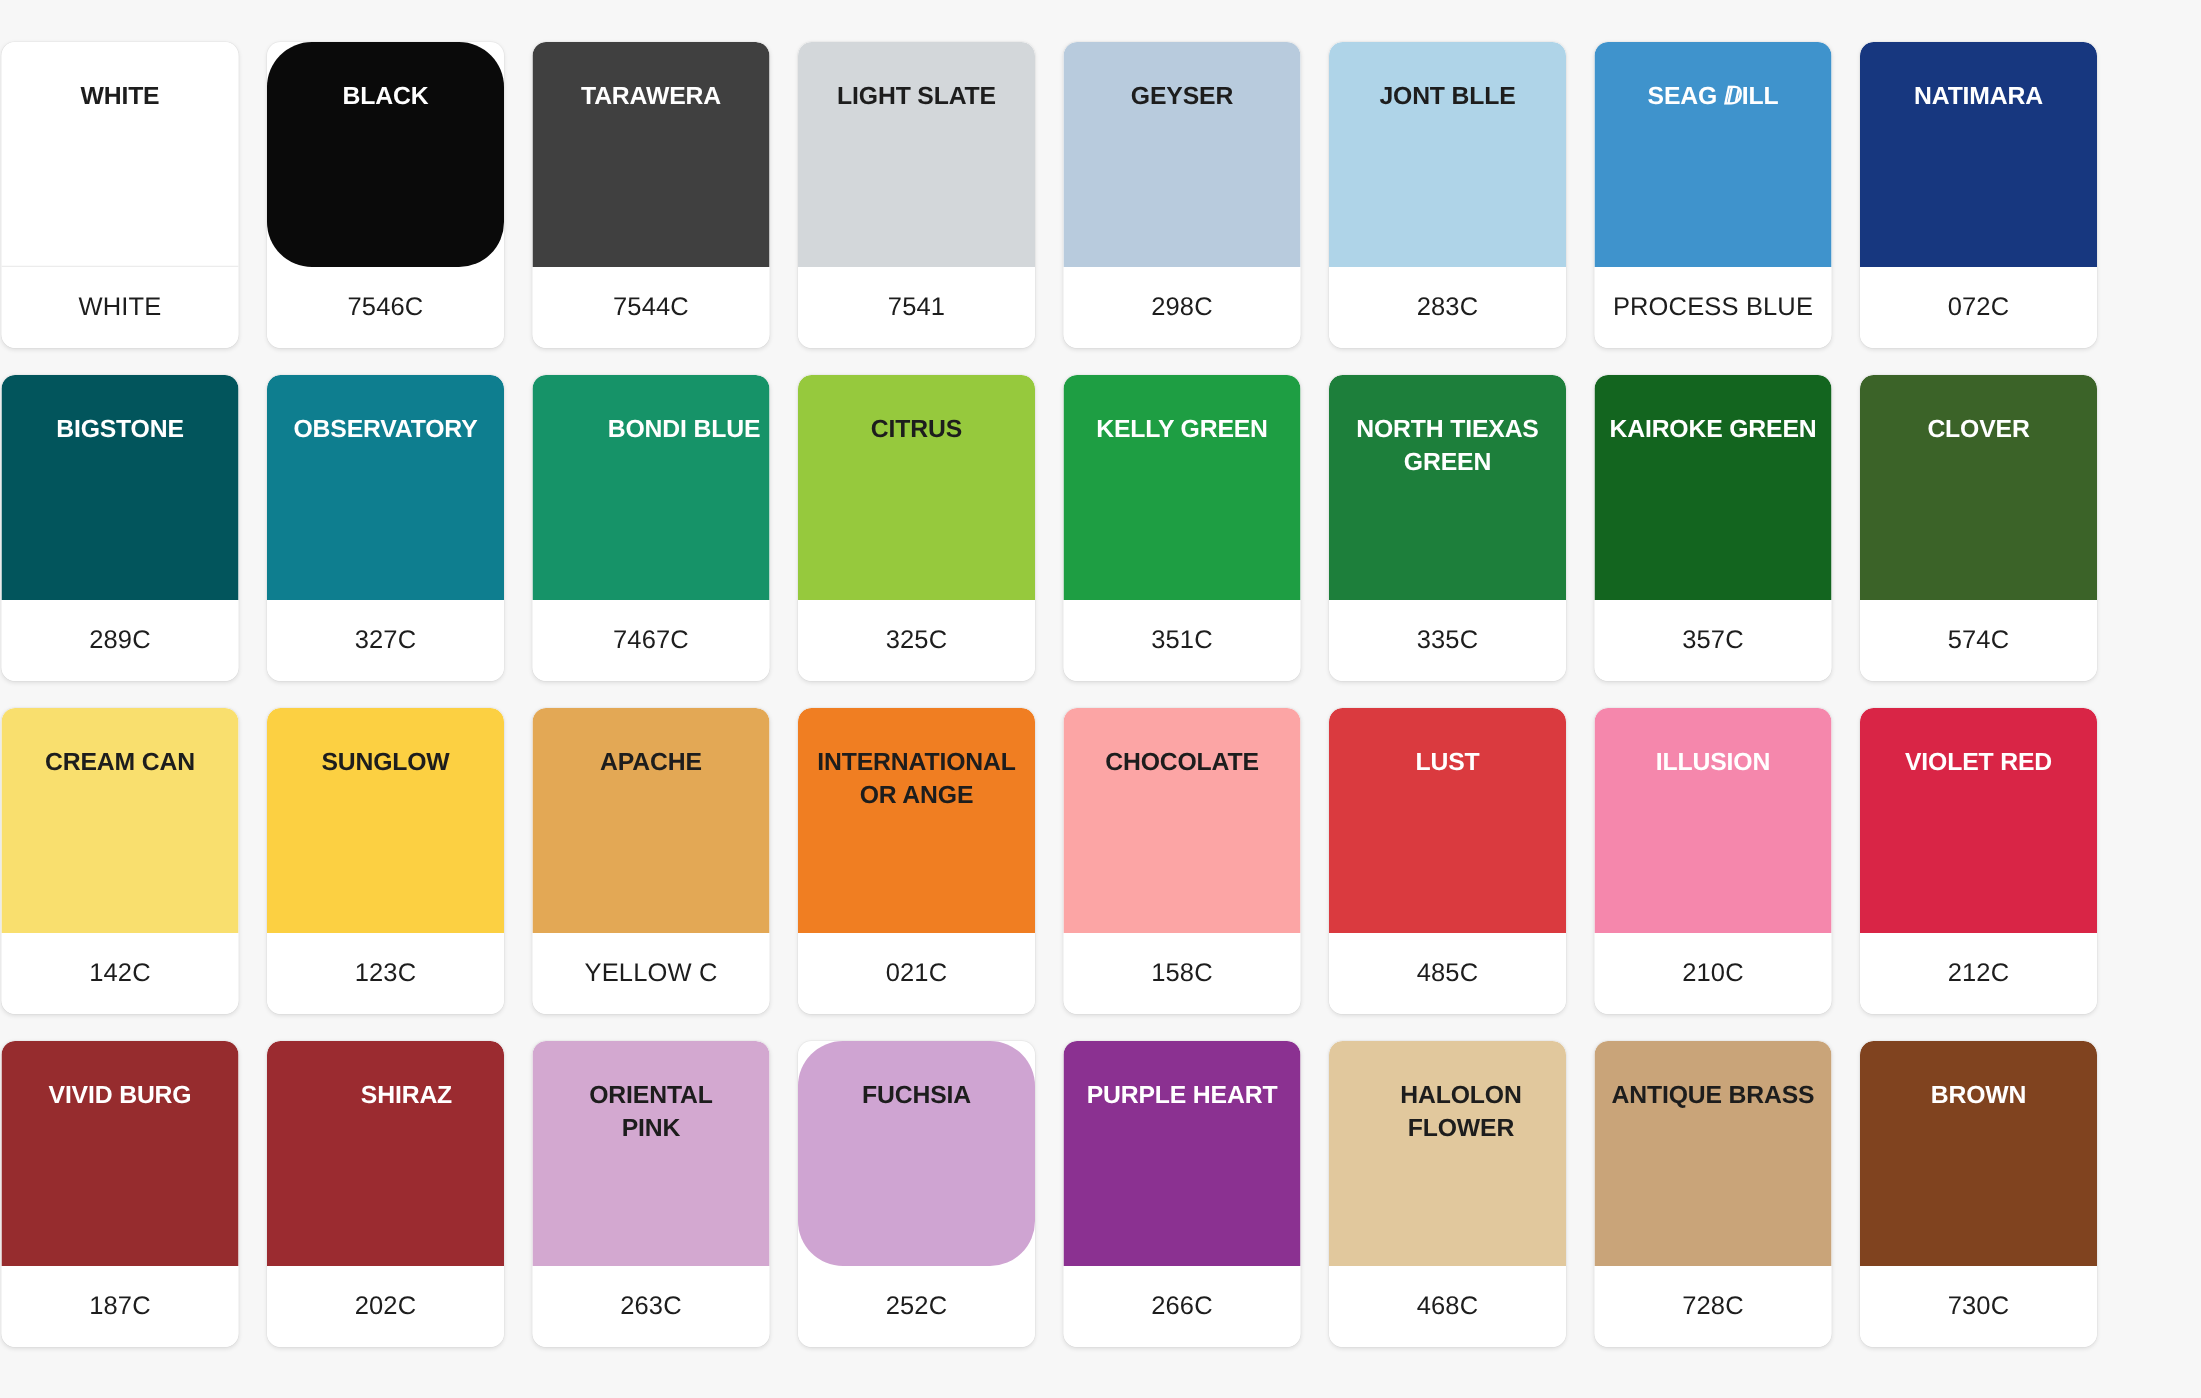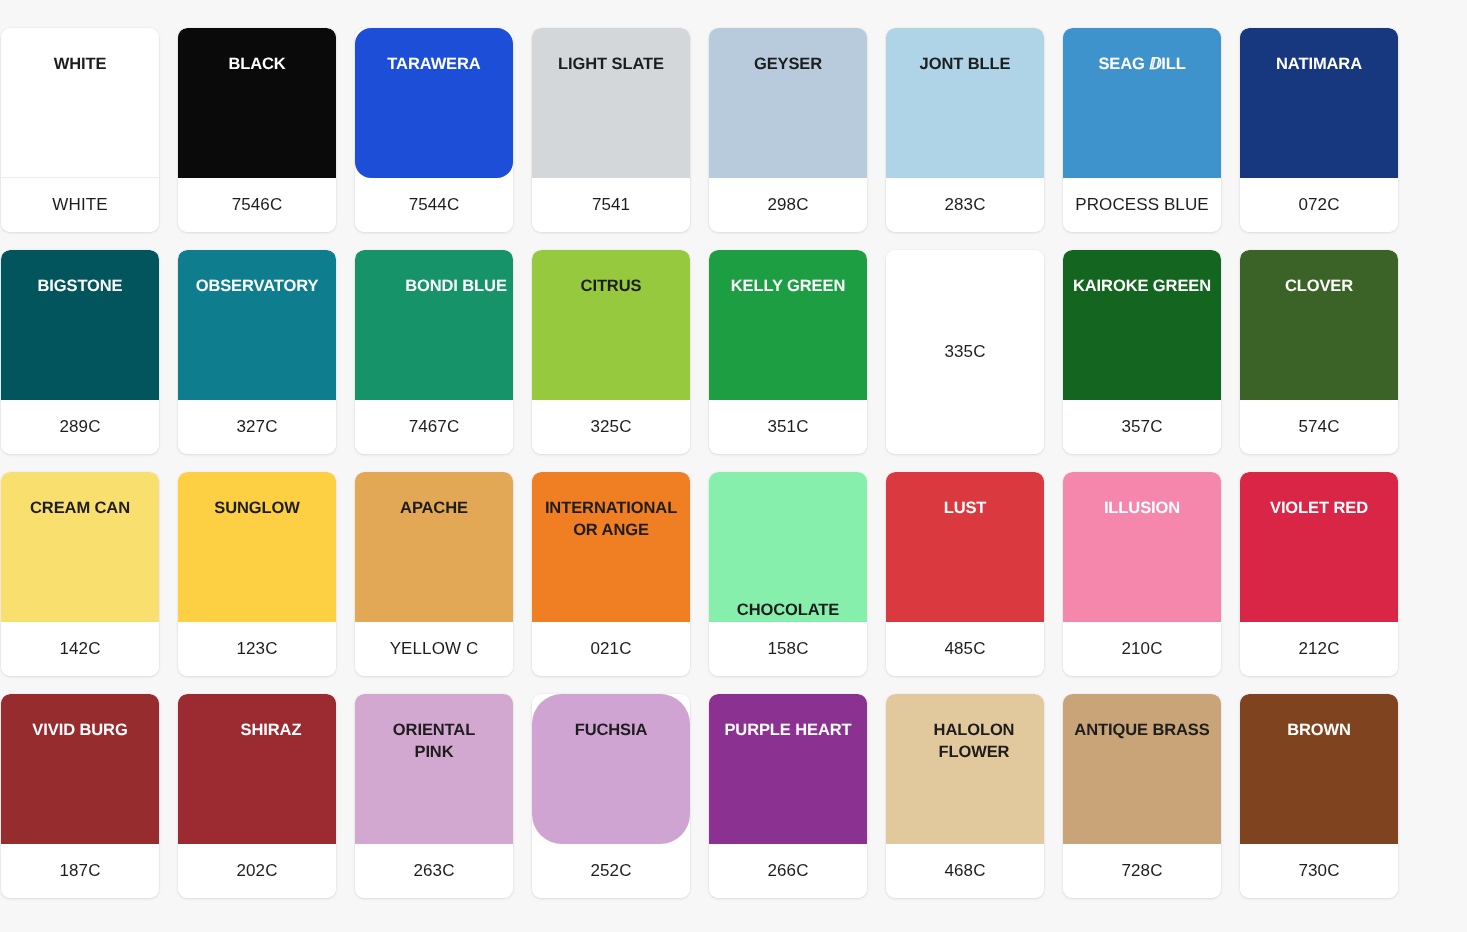--- a/index.html
+++ b/index.html
@@ -89,29 +89,29 @@
       <div class="row">
         <div class="card is-white">
           <div class="swatch" style="background: rgb(255, 255, 255);">
             <div class="swatch-name" style="color: rgb(29, 29, 29);">WHITE</div>
           </div>
           <div class="code-area">
             <div class="code-text">WHITE</div>
           </div>
         </div>
         <div class="card">
-          <div class="swatch" style="background: rgb(10, 10, 10);">
+          <div class="swatch" style="background: rgb(10, 10, 10); border-radius: 30px;">
             <div class="swatch-name" style="color: rgb(255, 255, 255);">BLACK</div>
           </div>
           <div class="code-area">
             <div class="code-text">7546C</div>
           </div>
         </div>
         <div class="card">
-          <div class="swatch" style="background: #1d4ed8; border-radius: 16px;">
+          <div class="swatch" style="background: #404040;">
             <div class="swatch-name" style="color: rgb(255, 255, 255);">TARAWERA</div>
           </div>
           <div class="code-area">
             <div class="code-text">7544C</div>
           </div>
         </div>
         <div class="card">
           <div class="swatch" style="background: rgb(211, 215, 218);">
             <div class="swatch-name" style="color: rgb(29, 29, 29);">LIGHT SLATE</div>
           </div>
@@ -187,20 +187,24 @@
         </div>
         <div class="card">
           <div class="swatch" style="background: rgb(30, 158, 67);">
             <div class="swatch-name" style="color: rgb(255, 255, 255);">KELLY GREEN</div>
           </div>
           <div class="code-area">
             <div class="code-text">351C</div>
           </div>
         </div>
         <div class="card">
+          <div class="swatch" style="background: rgb(29, 127, 59);">
+            <div class="swatch-name" style="color: rgb(255, 255, 255);">NORTH TIEXAS
+GREEN</div>
+          </div>
           <div class="code-area">
             <div class="code-text">335C</div>
           </div>
         </div>
         <div class="card">
           <div class="swatch" style="background: rgb(19, 101, 31);">
             <div class="swatch-name" style="color: rgb(255, 255, 255);">KAIROKE GREEN</div>
           </div>
           <div class="code-area">
             <div class="code-text">357C</div>
@@ -243,21 +247,21 @@
         <div class="card">
           <div class="swatch" style="background: rgb(240, 126, 34);">
             <div class="swatch-name" style="color: rgb(29, 29, 29);">INTERNATIONAL
 OR ANGE</div>
           </div>
           <div class="code-area">
             <div class="code-text">021C</div>
           </div>
         </div>
         <div class="card">
-          <div class="swatch" style="background: #86efac; align-items: flex-end;">
+          <div class="swatch" style="background: #fca5a5;">
             <div class="swatch-name" style="color: rgb(29, 29, 29);">CHOCOLATE</div>
           </div>
           <div class="code-area">
             <div class="code-text">158C</div>
           </div>
         </div>
         <div class="card">
           <div class="swatch" style="background: rgb(218, 58, 63);">
             <div class="swatch-name" style="color: rgb(255, 255, 255);">LUST</div>
           </div>

